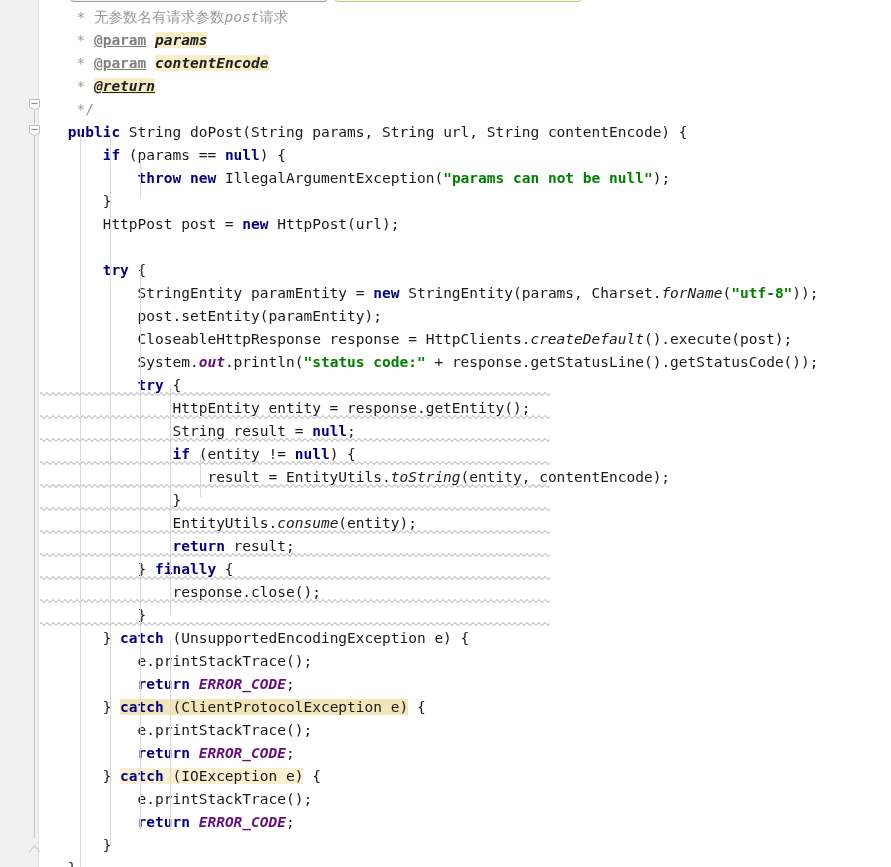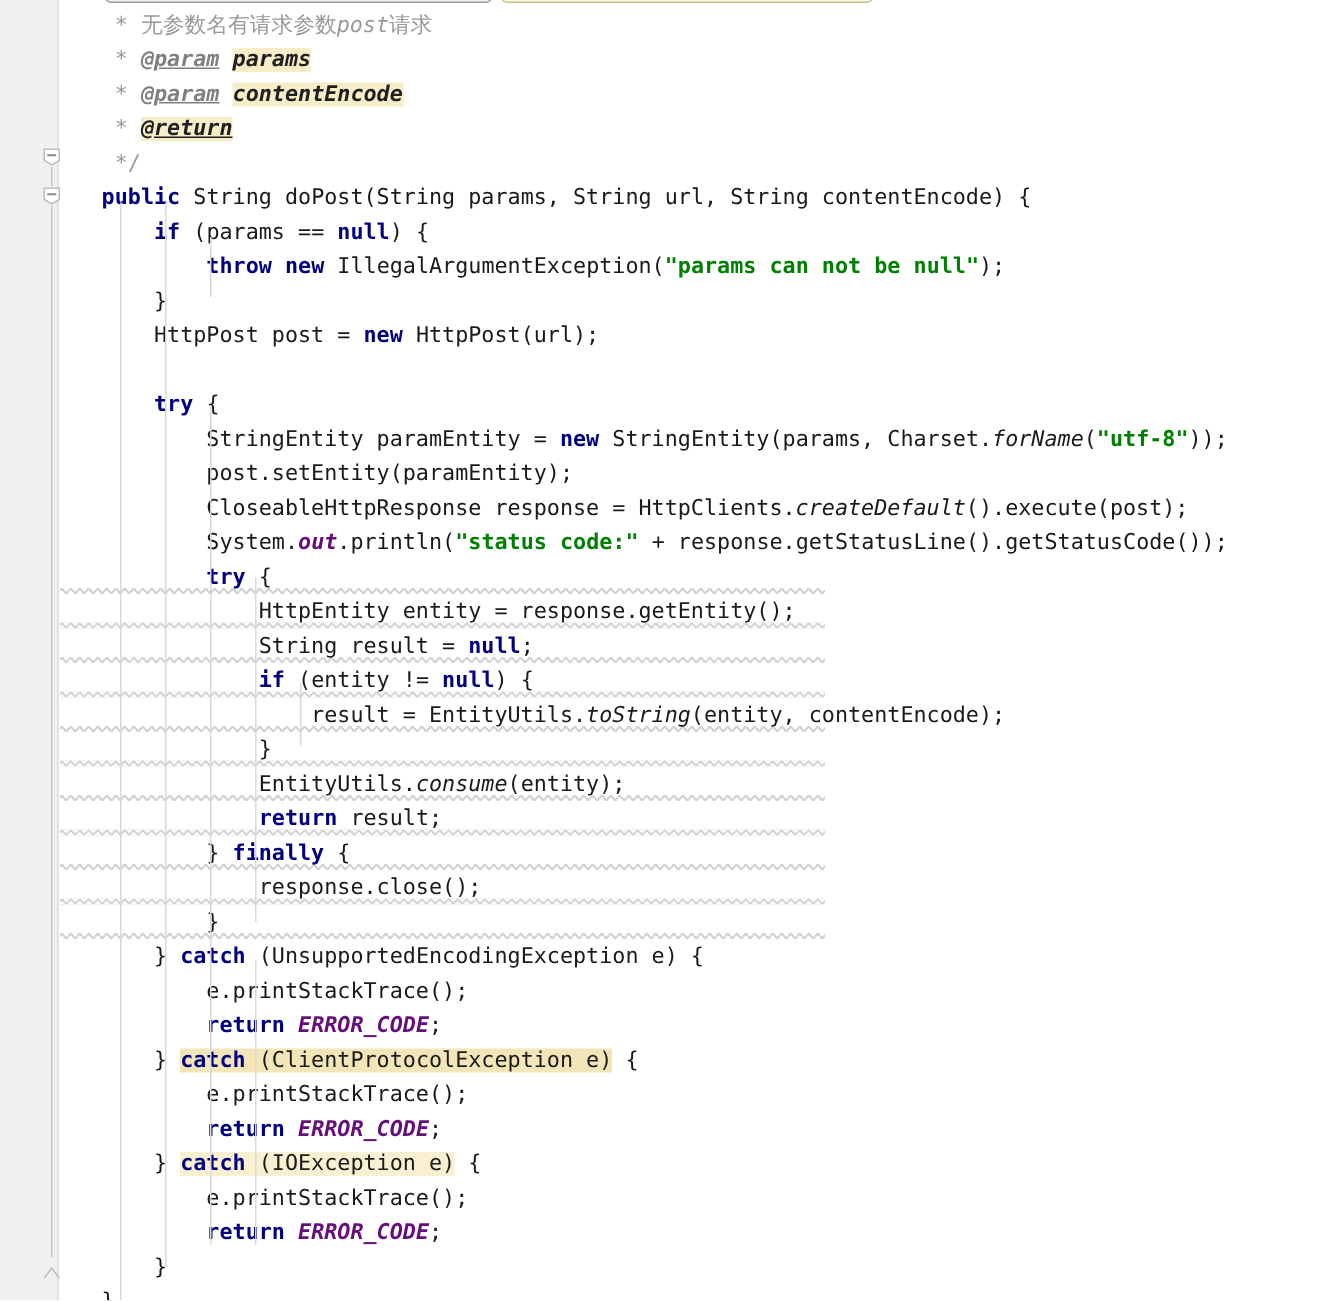--- a/index.html
+++ b/index.html
@@ -94,21 +94,21 @@
     position: absolute;
     width: 1px;
     background: #d8d8d8;
   }
 
   
   .kw      { color: #000080; font-weight: bold; }
   .str     { color: #008000; font-weight: bold; }
   .cmt     { color: #9a9a9a; }
   .cmt-i   { color: #9a9a9a; font-style: italic; }
-  .doctag  { color: #808080; font-weight: bold; font-style: italic; text-decoration: underline; }
+  .doctag  { color: #808080; font-weight: bold; text-decoration: underline; }
   .docval  { color: #202020; font-weight: bold; font-style: italic; background: #f7edc8; }
   .field   { color: #660e7a; font-weight: bold; font-style: italic; }
   .stat    { color: #1a1a1a; font-style: italic; }
   .plain   { color: #1a1a1a; }
 
   
   .hl      { background: #f2e6b8; }
   .hl-soft { background: #f8f0d0; }
 
   

